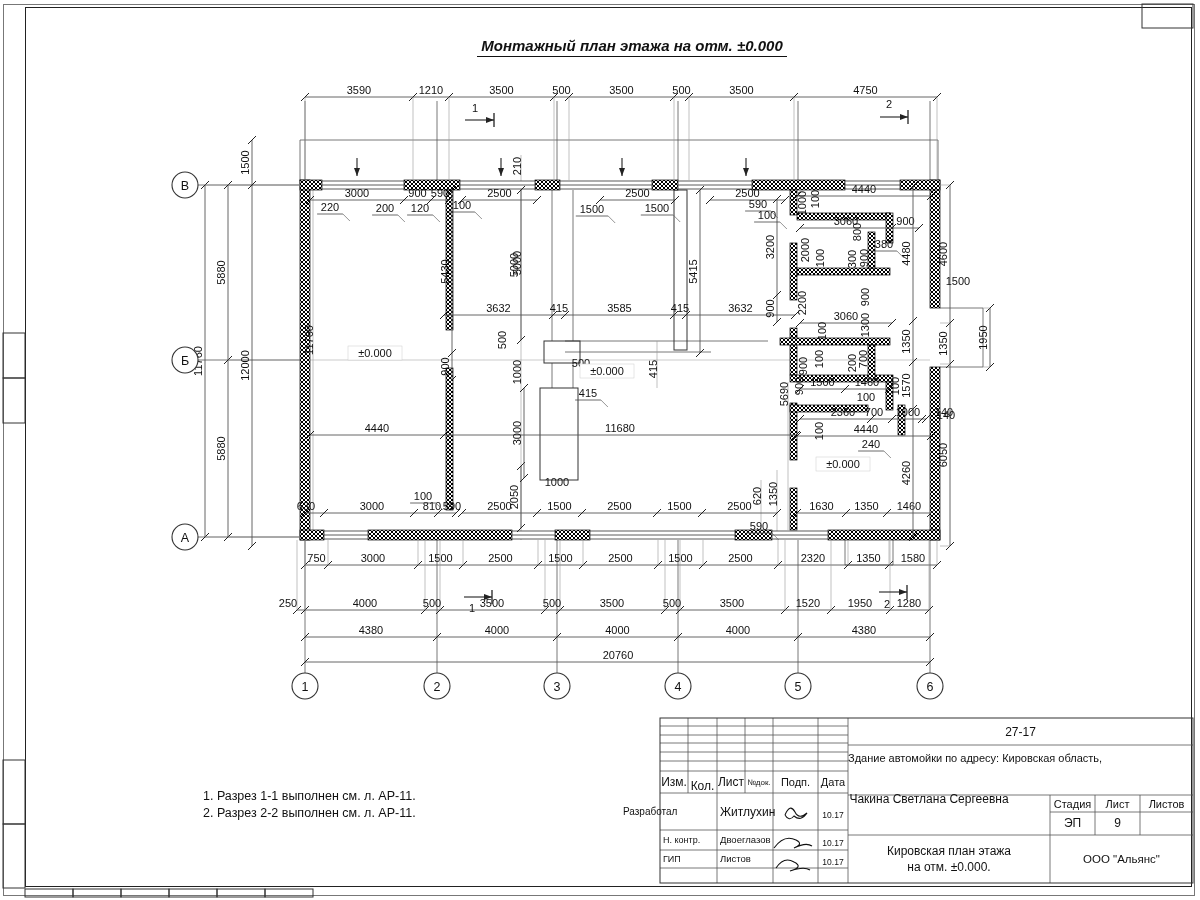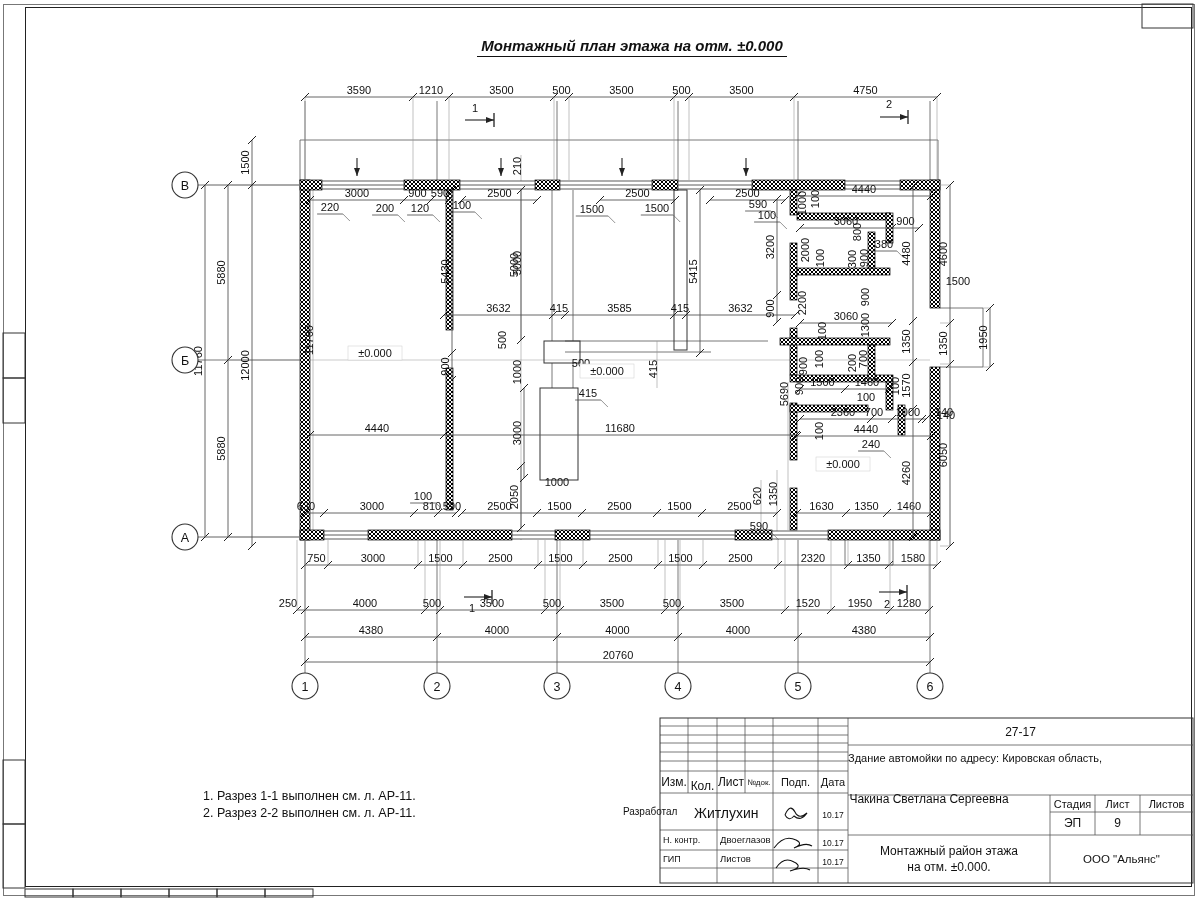--- a/index.html
+++ b/index.html
@@ -599,37 +599,37 @@
   </div>
 
   <div class="abs ctr stamp-text" style="left:660px;top:772px;width:28px;height:20px">Изм.</div>
   <div class="abs ctr stamp-text" style="left:688px;top:772px;width:29px;height:28px">Кол.</div>
   <div class="abs ctr stamp-text" style="left:717px;top:772px;width:28px;height:20px">Лист</div>
   <div class="abs ctr" style="left:745px;top:772px;width:28px;height:20px;font-size:8px">№док.</div>
   <div class="abs ctr" style="left:773px;top:772px;width:45px;height:20px;font-size:11px">Подп.</div>
   <div class="abs ctr" style="left:818px;top:772px;width:30px;height:20px;font-size:11px">Дата</div>
 
   <div class="abs" style="left:623px;top:806px;font-size:10px">Разработал</div>
-  <div class="abs" style="left:694px;top:805px;font-size:14px">Житлухин</div>
+  <div class="abs" style="left:720px;top:805px;font-size:12px">Житлухин</div>
   <div class="abs ctr" style="left:818px;top:808px;width:30px;height:14px;font-size:8.5px">10.17</div>
 
   <div class="abs" style="left:663px;top:835px;font-size:9px">Н. контр.</div>
   <div class="abs" style="left:720px;top:834px;font-size:9.5px">Двоеглазов</div>
   <div class="abs ctr" style="left:818px;top:836px;width:30px;height:14px;font-size:8.5px">10.17</div>
 
   <div class="abs" style="left:663px;top:854px;font-size:9px">ГИП</div>
   <div class="abs" style="left:720px;top:853px;font-size:9.5px">Листов</div>
   <div class="abs ctr" style="left:818px;top:855px;width:30px;height:14px;font-size:8.5px">10.17</div>
 
   <div class="abs ctr" style="left:848px;top:779px;width:162px;height:40px;font-size:12px">Чакина Светлана Сергеевна</div>
 
   <div class="abs ctr" style="left:1050px;top:796px;width:45px;height:15px;font-size:11px">Стадия</div>
   <div class="abs ctr" style="left:1095px;top:796px;width:45px;height:15px;font-size:11px">Лист</div>
   <div class="abs ctr" style="left:1140px;top:796px;width:53px;height:15px;font-size:11px">Листов</div>
   <div class="abs ctr" style="left:1050px;top:812px;width:45px;height:22px;font-size:12px">ЭП</div>
   <div class="abs ctr" style="left:1095px;top:812px;width:45px;height:22px;font-size:12px">9</div>
 
   <div class="abs" style="left:848px;top:843px;width:202px;text-align:center;font-size:12px;line-height:16px">
-    <div>Монтажный район этажа</div>
+    <div>Кировская план этажа</div>
     <div>на отм. ±0.000.</div>
   </div>
   <div class="abs ctr" style="left:1050px;top:835px;width:143px;height:48px;font-size:11.5px">ООО "Альянс"</div>
 </div>
 
 </body></html>

